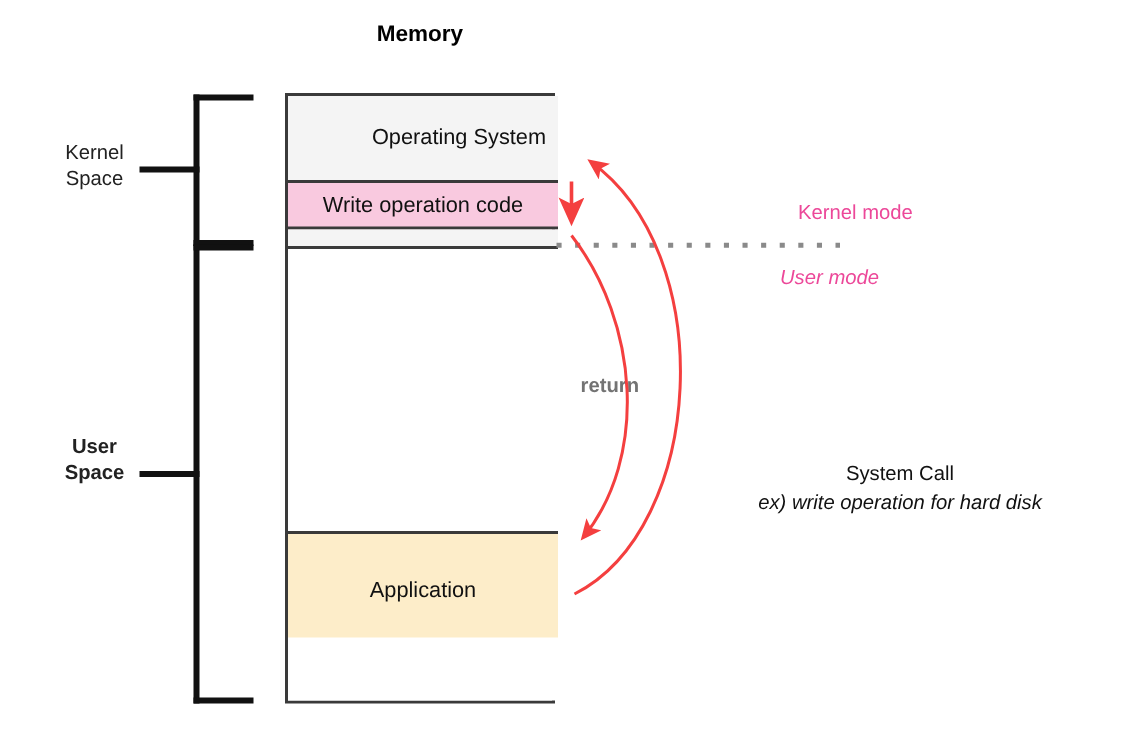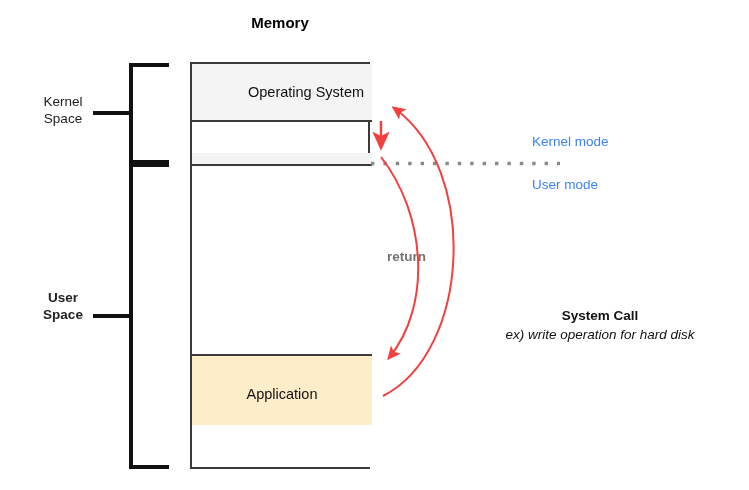--- a/index.html
+++ b/index.html
@@ -40,43 +40,46 @@
   .brace .tick{position:absolute;height:4px;background:#111;}
   .brace .tick.r{left:0;width:40px;}
   .brace .tick.l{left:-36px;width:40px;}
 
   .brace-label{
     position:absolute;text-align:center;font-size:13.5px;
     color:#222;line-height:17px;width:90px;
   }
 
   
-  .side-label{position:absolute;font-size:13.5px;color:#3b82f6;white-space:nowrap;}
+  .side-label{position:absolute;font-size:13.5px;color:#ec4899;white-space:nowrap;}
   .syscall-block{position:absolute;font-size:13.5px;color:#111;line-height:19px;}
-  .syscall-title{font-weight:bold;text-align:center;}
+  .syscall-title{font-weight:normal;text-align:center;}
   .syscall-sub{text-align:center;font-style:italic;}
 
   .return-label{
     position:absolute;font-size:13.5px;font-weight:bold;color:#737373;
   }
 
   
   svg.overlay{position:absolute;left:0;top:0;width:749px;height:490px;
     pointer-events:none;overflow:visible;}
 </style>
 </head>
 <body>
 
 <div id="stage">
 
   <div class="title">Memory</div>
 
   <div class="mem">
     <div class="seg seg-os border-b">
       <span>Operating System</span>
+    </div>
+    <div class="seg seg-write border-b">
+      <span>Write operation code</span>
     </div>
     <div class="seg seg-gap border-b">
       <span></span>
     </div>
     <div class="seg seg-free border-b">
       <span></span>
     </div>
     <div class="seg seg-app border-b">
       <span>Application</span>
     </div>
@@ -101,21 +104,21 @@
     <div class="tick r" style="top:0;"></div>
     <div class="tick l" style="top:151px;"></div>
     <div class="tick r" style="top:302px;"></div>
   </div>
   <div class="brace-label" style="left:18px;top:289px;font-weight:bold;">
     <div>User</div>
     <div>Space</div>
   </div>
 
   <div class="side-label" style="left:532px;top:134px;">Kernel mode</div>
-  <div class="side-label" style="left:532px;top:177px;">User mode</div>
+  <div class="side-label" style="left:520px;top:177px;font-style:italic;">User mode</div>
 
   <div class="return-label" style="left:387px;top:249px;">return</div>
 
   <div class="syscall-block" style="left:470px;top:306px;width:260px;">
     <div class="syscall-title">System Call</div>
     <div class="syscall-sub">ex) write operation for hard disk</div>
   </div>
 
   <svg class="overlay" viewBox="0 0 749 490">
     <defs>

